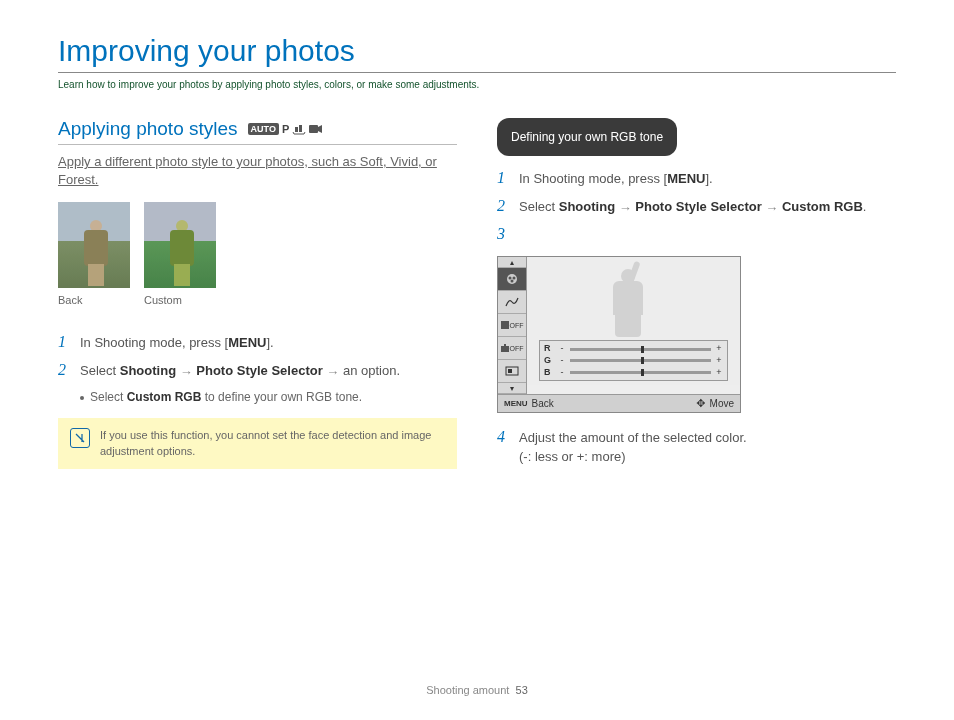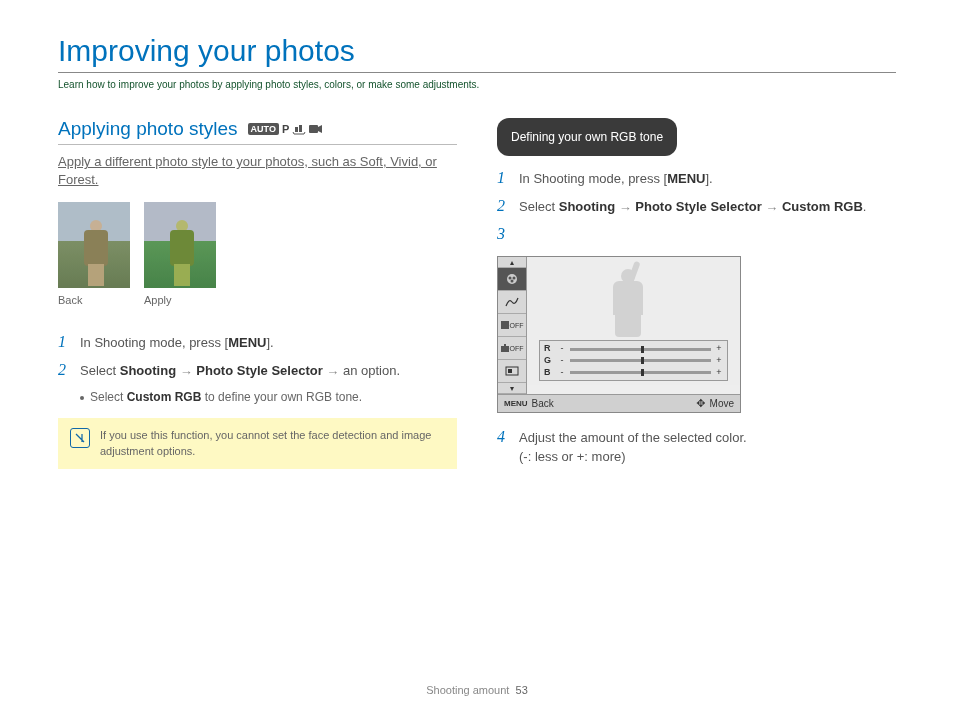--- a/index.html
+++ b/index.html
@@ -210,21 +210,21 @@
           <div class="thumb-label">Back</div>
         </div>
         <div class="thumb-cell">
           <div class="thumb forest">
               <div class="person">
                 <div class="head"></div>
                 <div class="body"></div>
                 <div class="legs"></div>
               </div>
             </div>
-          <div class="thumb-label">Apply</div>
+          <div class="thumb-label">Custom</div>
         </div>
       </div>
 
       <ol class="steps">
         <li>
           <span class="step-num">1</span>
           <span class="step-body">
             <span>In Shooting mode, press [</span><b>MENU</b><span>].</span>
           </span>
         </li>

